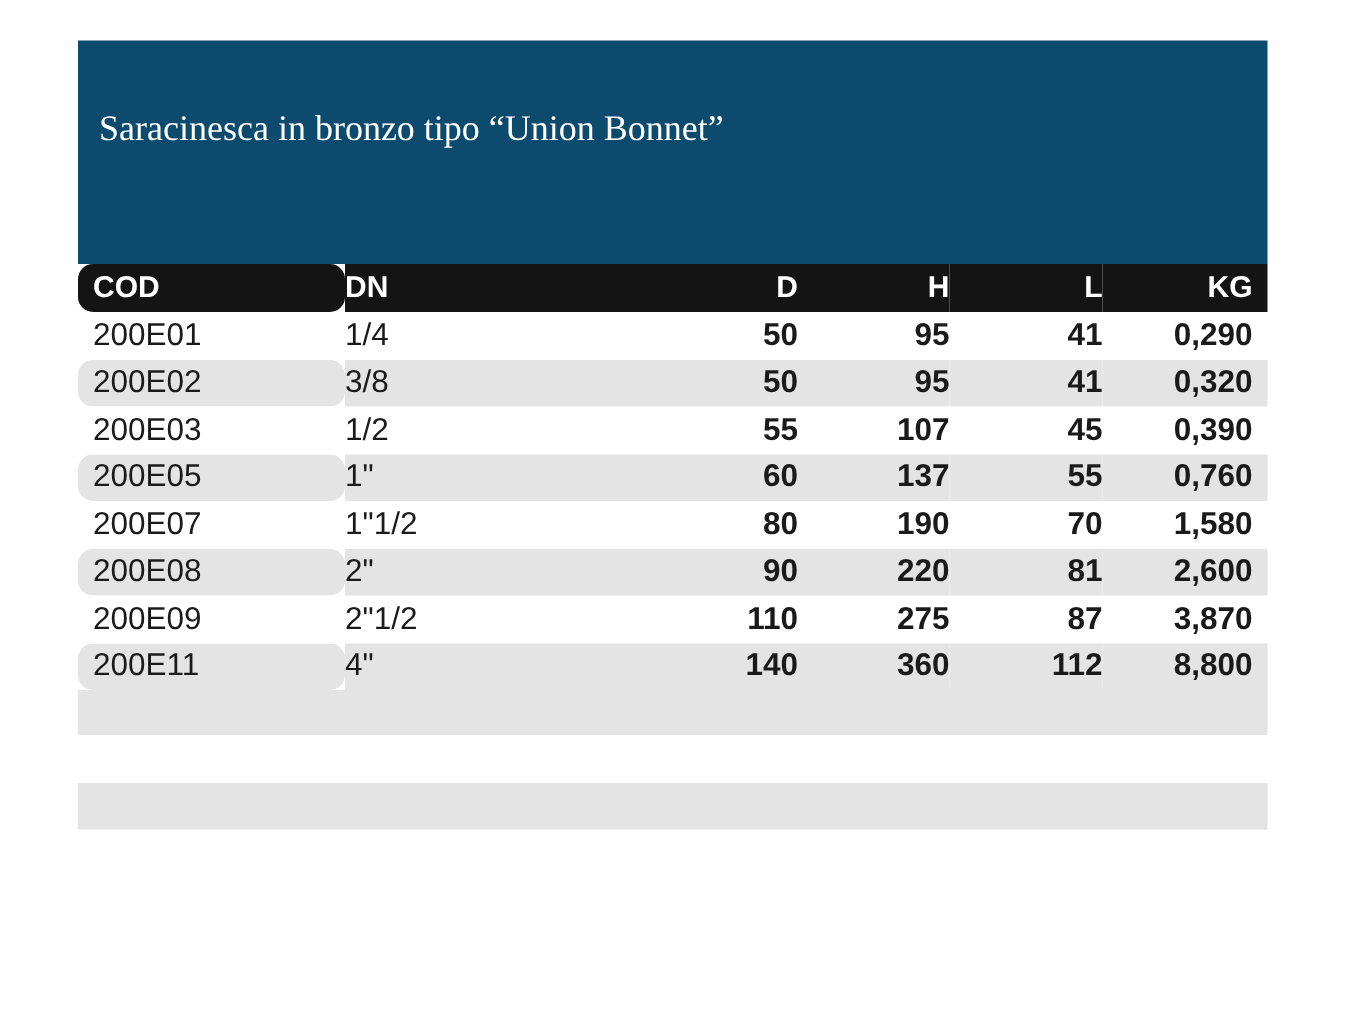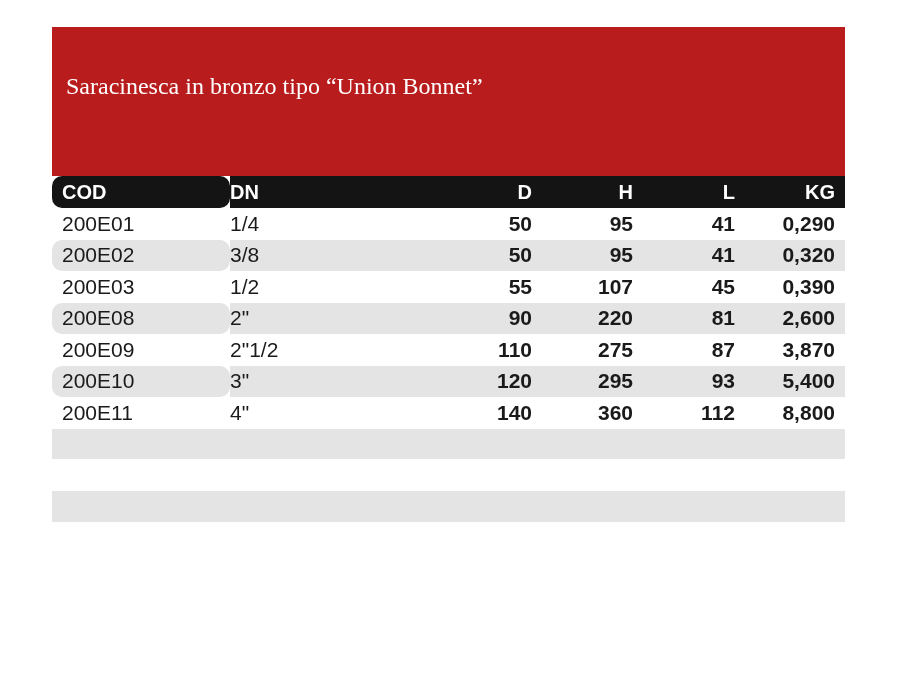--- a/index.html
+++ b/index.html
@@ -18,21 +18,21 @@
     position: absolute;
     left: 52px;
     top: 27px;
     width: 793px;
   }
   
   .banner {
     box-sizing: border-box;
     width: 793px;
     height: 149px;
-    background: #b91c1c;
+    background: #0c4a6e;
     color: #ffffff;
     font-family: "Liberation Serif", serif;
     font-size: 24px;
     line-height: 34px;
     padding: 42px 20px 0 14px;
   }
   
   table.spec {
     width: 793px;
     border-collapse: collapse;
@@ -122,42 +122,50 @@
       </tr>
       <tr>
         <td class="cod col-left pad-l">200E03</td>
         <td class="col-left">1/2</td>
         <td class="col-right">55</td>
         <td class="col-right">107</td>
         <td class="col-right">45</td>
         <td class="col-right pad-r">0,390</td>
       </tr>
       <tr>
+        <td class="cod col-left pad-l">200E05</td>
+        <td class="col-left">1"</td>
+        <td class="col-right">60</td>
+        <td class="col-right">137</td>
+        <td class="col-right">55</td>
+        <td class="col-right pad-r">0,760</td>
+      </tr>
+      <tr>
+        <td class="cod col-left pad-l">200E07</td>
+        <td class="col-left">1"1/2</td>
+        <td class="col-right">80</td>
+        <td class="col-right">190</td>
+        <td class="col-right">70</td>
+        <td class="col-right pad-r">1,580</td>
+      </tr>
+      <tr>
         <td class="cod col-left pad-l">200E08</td>
         <td class="col-left">2"</td>
         <td class="col-right">90</td>
         <td class="col-right">220</td>
         <td class="col-right">81</td>
         <td class="col-right pad-r">2,600</td>
       </tr>
       <tr>
         <td class="cod col-left pad-l">200E09</td>
         <td class="col-left">2"1/2</td>
         <td class="col-right">110</td>
         <td class="col-right">275</td>
         <td class="col-right">87</td>
         <td class="col-right pad-r">3,870</td>
-      </tr>
-      <tr>
-        <td class="cod col-left pad-l">200E10</td>
-        <td class="col-left">3"</td>
-        <td class="col-right">120</td>
-        <td class="col-right">295</td>
-        <td class="col-right">93</td>
-        <td class="col-right pad-r">5,400</td>
       </tr>
       <tr>
         <td class="cod col-left pad-l">200E11</td>
         <td class="col-left">4"</td>
         <td class="col-right">140</td>
         <td class="col-right">360</td>
         <td class="col-right">112</td>
         <td class="col-right pad-r">8,800</td>
       </tr>
     </tbody>

